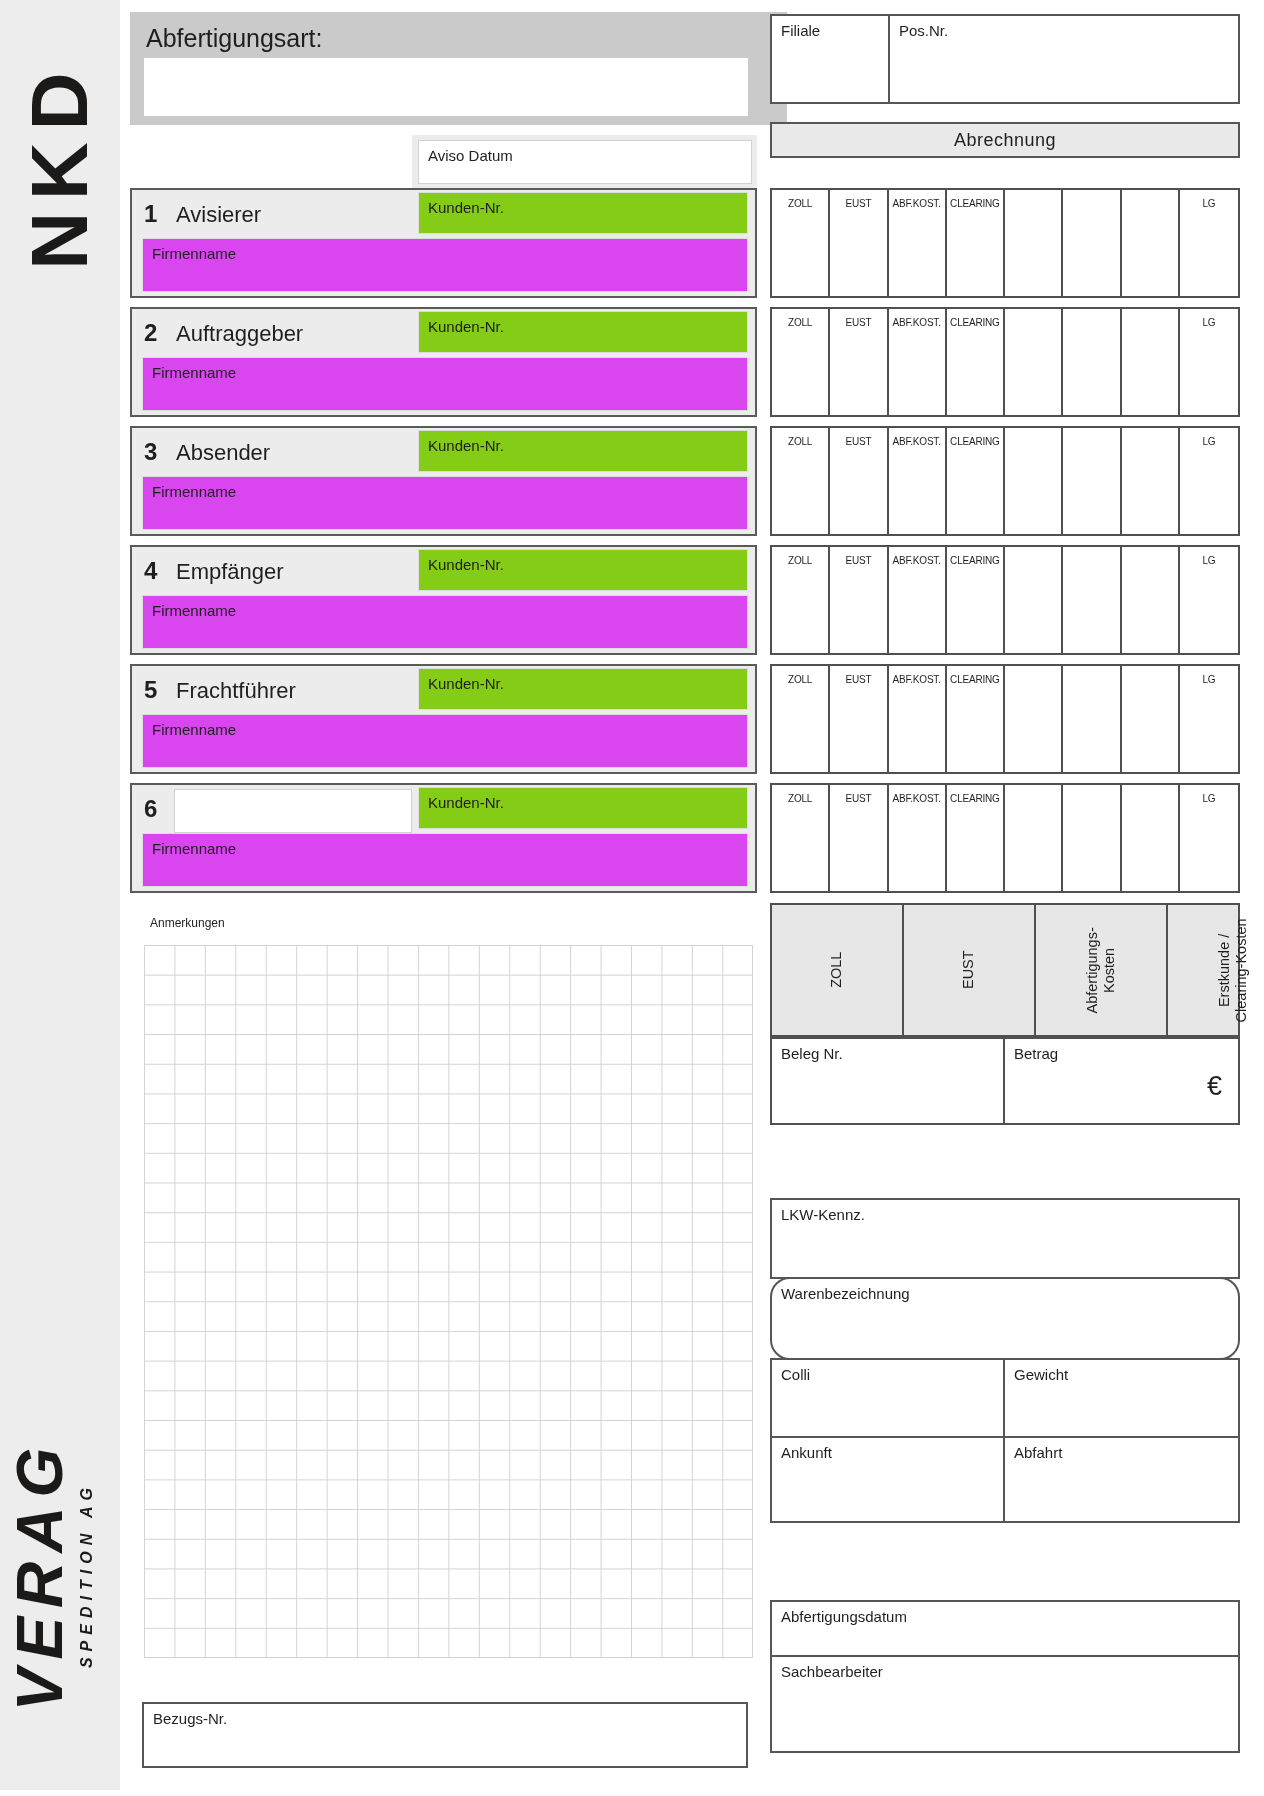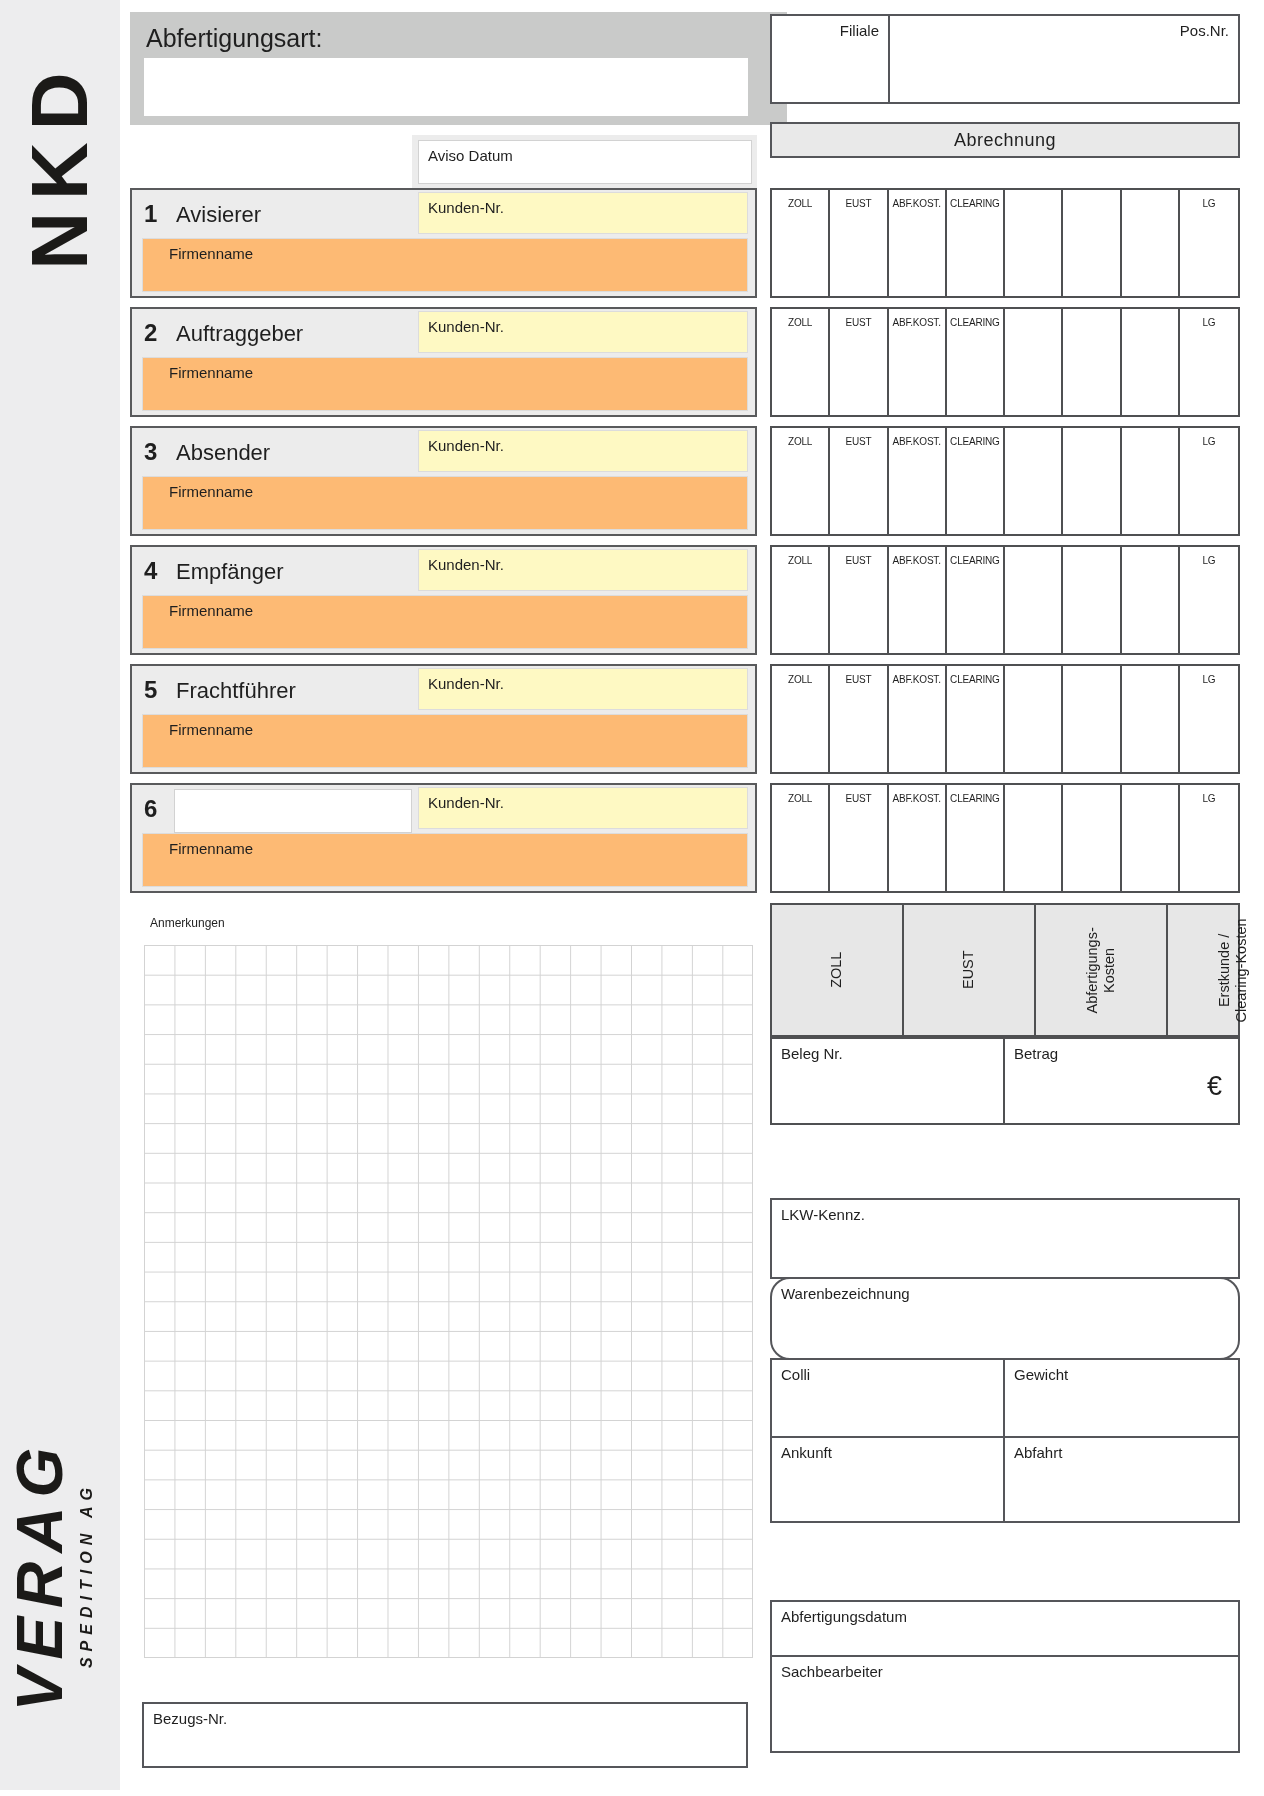--- a/index.html
+++ b/index.html
@@ -20,38 +20,38 @@
   .dk-box { position:absolute; background:#fff; border:2px solid #55565a; }
   .lt-input { position:absolute; background:#fff; border:1px solid #d2d2d2; }
   .lbl { font-size:15px; color:#1f1f1f; }
   .pad { padding:6px 9px; display:block; }
 
   
   .abfart-panel { position:absolute; left:130px; top:12px; width:657px; height:113px; background:#c9cac9; }
   .abfart-label { position:absolute; left:16px; top:12px; font-size:25px; }
   .abfart-input { left:14px; top:46px; width:604px; height:58px; border:none; }
 
-  .filiale-box { left:770px; top:14px; width:470px; height:90px; display:flex;text-align:right; }
+  .filiale-box { left:770px; top:14px; width:470px; height:90px; display:flex; }
   .filiale-cell { width:118px; border-right:2px solid #55565a; }
   .posnr-cell { flex:1; }
 
   .aviso-wrap { position:absolute; left:412px; top:135px; width:345px; height:53px; background:#ececec; }
   .aviso-input { left:418px; top:140px; width:334px; height:44px; }
 
   .abr-header { left:770px; top:122px; width:470px; height:36px; background:#e9e9e9;
                 text-align:center; font-size:18px; line-height:33px; letter-spacing:0.5px; }
 
   
   .section { position:absolute; left:130px; width:627px; height:110px; background:#ececec; border:2px solid #595a5c; }
   .sec-number { position:absolute; left:12px; top:10px; font-size:24px; font-weight:bold; }
   .sec-title  { position:absolute; left:44px; top:12px; font-size:22px; }
   .sec-title-box { position:absolute; left:42px; top:4px; width:238px; height:44px; background:#fff;
                    border:1px solid #d2d2d2; display:none; }
-  .kunden-box { position:absolute; left:286px; top:2px; width:330px; height:42px; background:#fef9c3; border:1px solid #dcdcdc; }
-  .firma-box  { position:absolute; left:10px; top:48px; width:606px; height:54px; background:#fdba74; border:1px solid #dcdcdc;padding-left:17px; }
+  .kunden-box { position:absolute; left:286px; top:2px; width:330px; height:42px; background:#84cc16; border:1px solid #dcdcdc; }
+  .firma-box  { position:absolute; left:10px; top:48px; width:606px; height:54px; background:#d946ef; border:1px solid #dcdcdc; }
 
   
   .abr-row { position:absolute; left:770px; width:470px; height:110px; background:#fff;
              border:2px solid #4f5052; display:grid; grid-template-columns:repeat(8, 1fr); }
   .abr-cell { border-right:2px solid #4f5052; text-align:center; padding-top:3px; }
   .abr-cell:last-child { border-right:none; }
   .abr-head { font-size:10px; letter-spacing:-0.2px; white-space:nowrap; }
 
   
   .cost-block { position:absolute; left:770px; top:903px; width:470px; height:134px;

